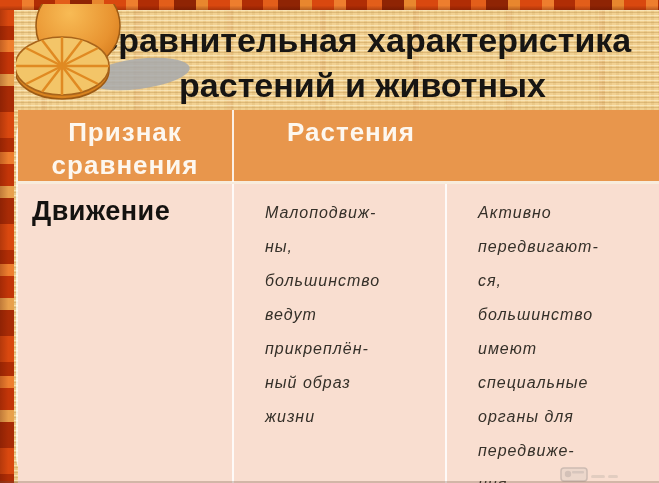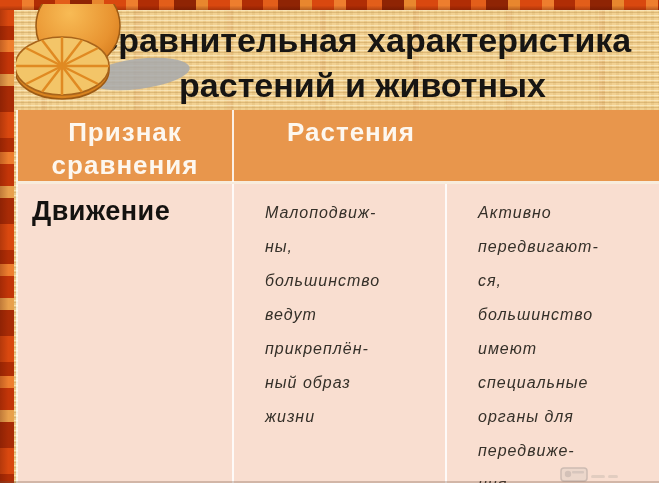--- a/index.html
+++ b/index.html
@@ -62,20 +62,21 @@
   .oranges {
     position: absolute; left: 2px; top: -6px; z-index: 3;
     pointer-events: none;
   }
 
   
   .ctable {
     position: absolute; left: 16px; top: 110px; right: 0; bottom: 0; z-index: 2;
     display: flex; flex-direction: column;
     border-left: 2px solid rgba(255,255,255,.75);
+    border-radius: 26px;
   }
   .thead, .trow {
     display: grid;
     grid-template-columns: 214px 213px 1fr;
   }
   .thead {
     background: var(--header_bg, #E8964C);
     height: 74px;
     border-bottom: 3px solid #F8ECDC;
   }

